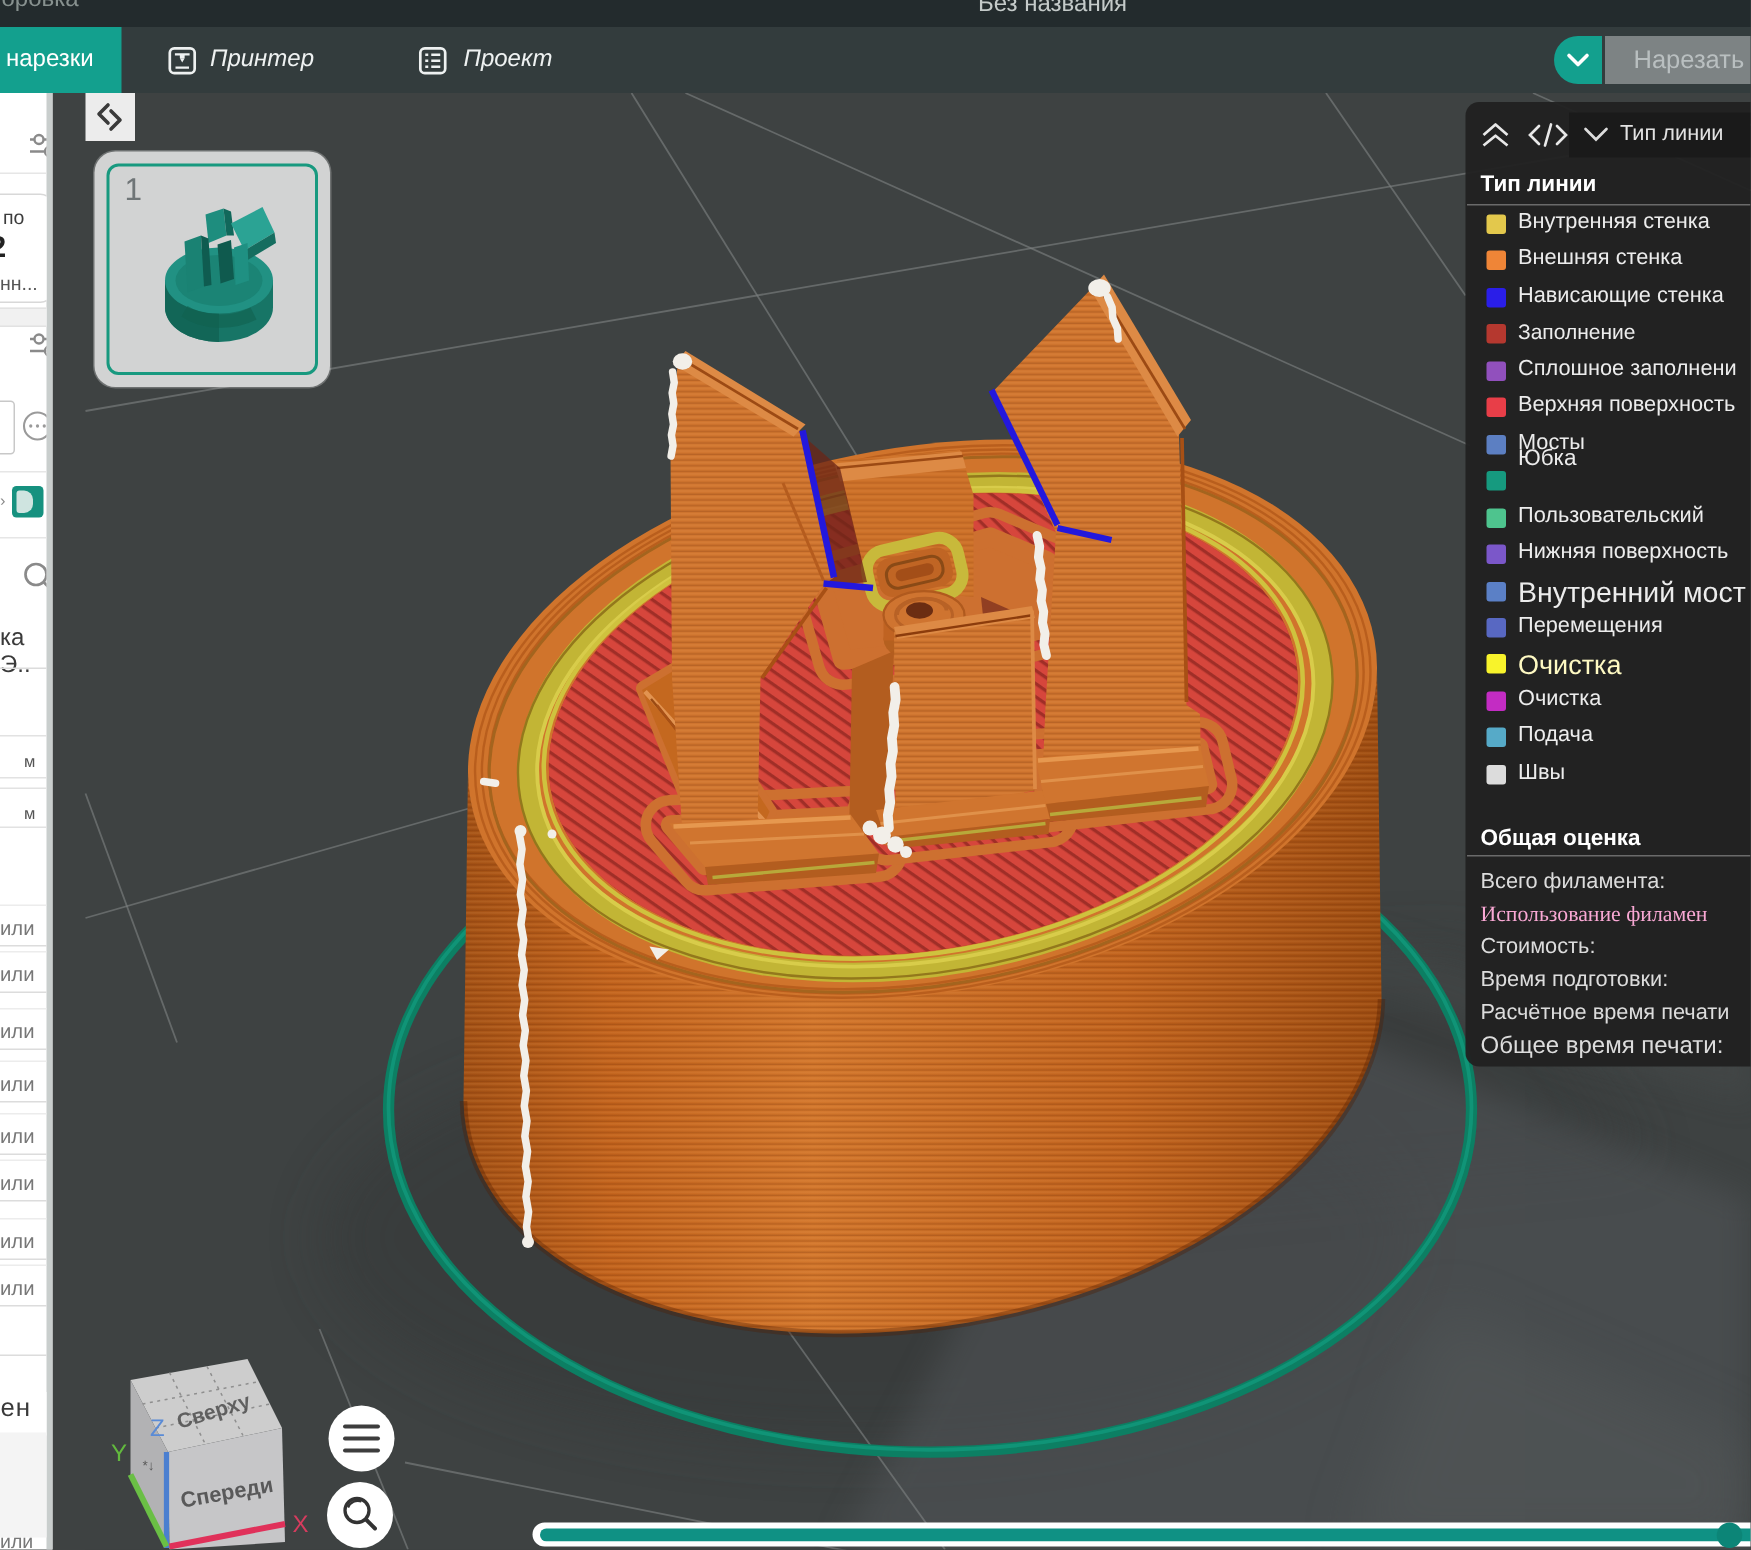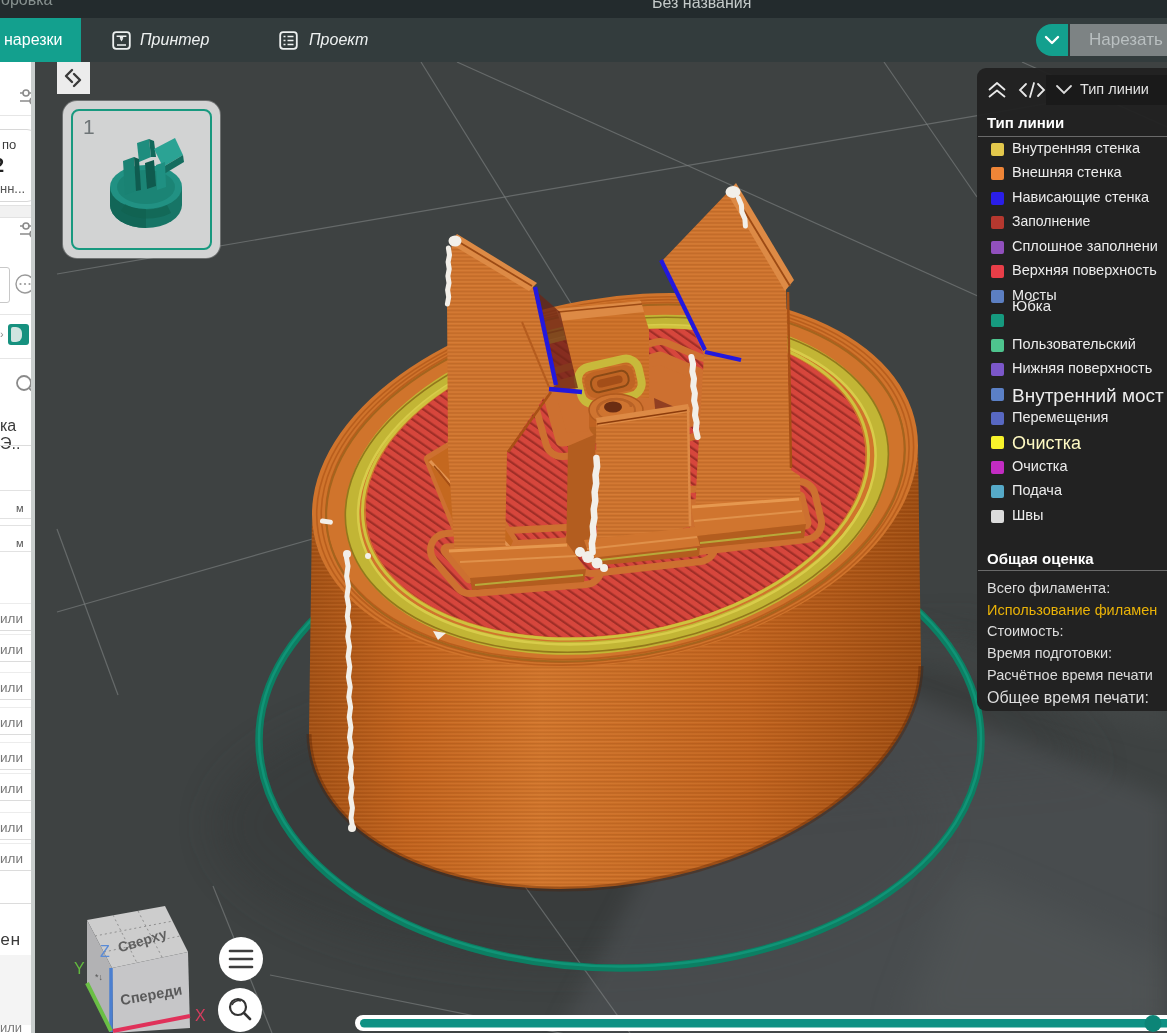--- a/index.html
+++ b/index.html
@@ -391,19 +391,19 @@
       <div style="position:absolute;left:35px;top:320.8px;font-size:14.5px;color:#ececec;white-space:nowrap;">Очистка</div>
       <div style="position:absolute;left:14px;top:348.3px;width:13px;height:13px;border-radius:2px;background:#56aac8"></div>
       <div style="position:absolute;left:35px;top:345.3px;font-size:14.5px;color:#ececec;white-space:nowrap;">Подача</div>
       <div style="position:absolute;left:14px;top:372.8px;width:13px;height:13px;border-radius:2px;background:#dcdcdc"></div>
       <div style="position:absolute;left:35px;top:369.8px;font-size:14.5px;color:#ececec;white-space:nowrap;">Швы</div>
     </div>
   <div class="abs" style="left:10px;top:482px;font-size:15px;font-weight:bold;color:#fff;">Общая оценка</div>
   <div class="abs" style="left:1px;top:502px;width:189px;height:1px;background:#6a6a6a;"></div>
   <div id="stats" class="abs" style="left:0;top:509px;width:190px;">
       <div style="position:absolute;left:10px;top:3.0px;font-size:14.5px;color:#dcdcdc;white-space:nowrap;">Всего филамента:</div>
-      <div style="position:absolute;left:10px;top:24.7px;font-size:14.5px;color:#eab308;white-space:nowrap;">Использование филамен</div>
+      <div style="position:absolute;left:10px;top:24.7px;font-size:14.5px;color:#f9a8d4;white-space:nowrap;font-family:Liberation Serif, serif;">Использование филамен</div>
       <div style="position:absolute;left:10px;top:46.4px;font-size:14.5px;color:#dcdcdc;white-space:nowrap;">Стоимость:</div>
       <div style="position:absolute;left:10px;top:68.1px;font-size:14.5px;color:#dcdcdc;white-space:nowrap;">Время подготовки:</div>
       <div style="position:absolute;left:10px;top:89.8px;font-size:14.5px;color:#dcdcdc;white-space:nowrap;text-align:right;">Расчётное время печати</div>
       <div style="position:absolute;left:10px;top:111.5px;font-size:16px;color:#dcdcdc;white-space:nowrap;">Общее время печати:</div>
     </div>
 </div>
 
 </body></html>

